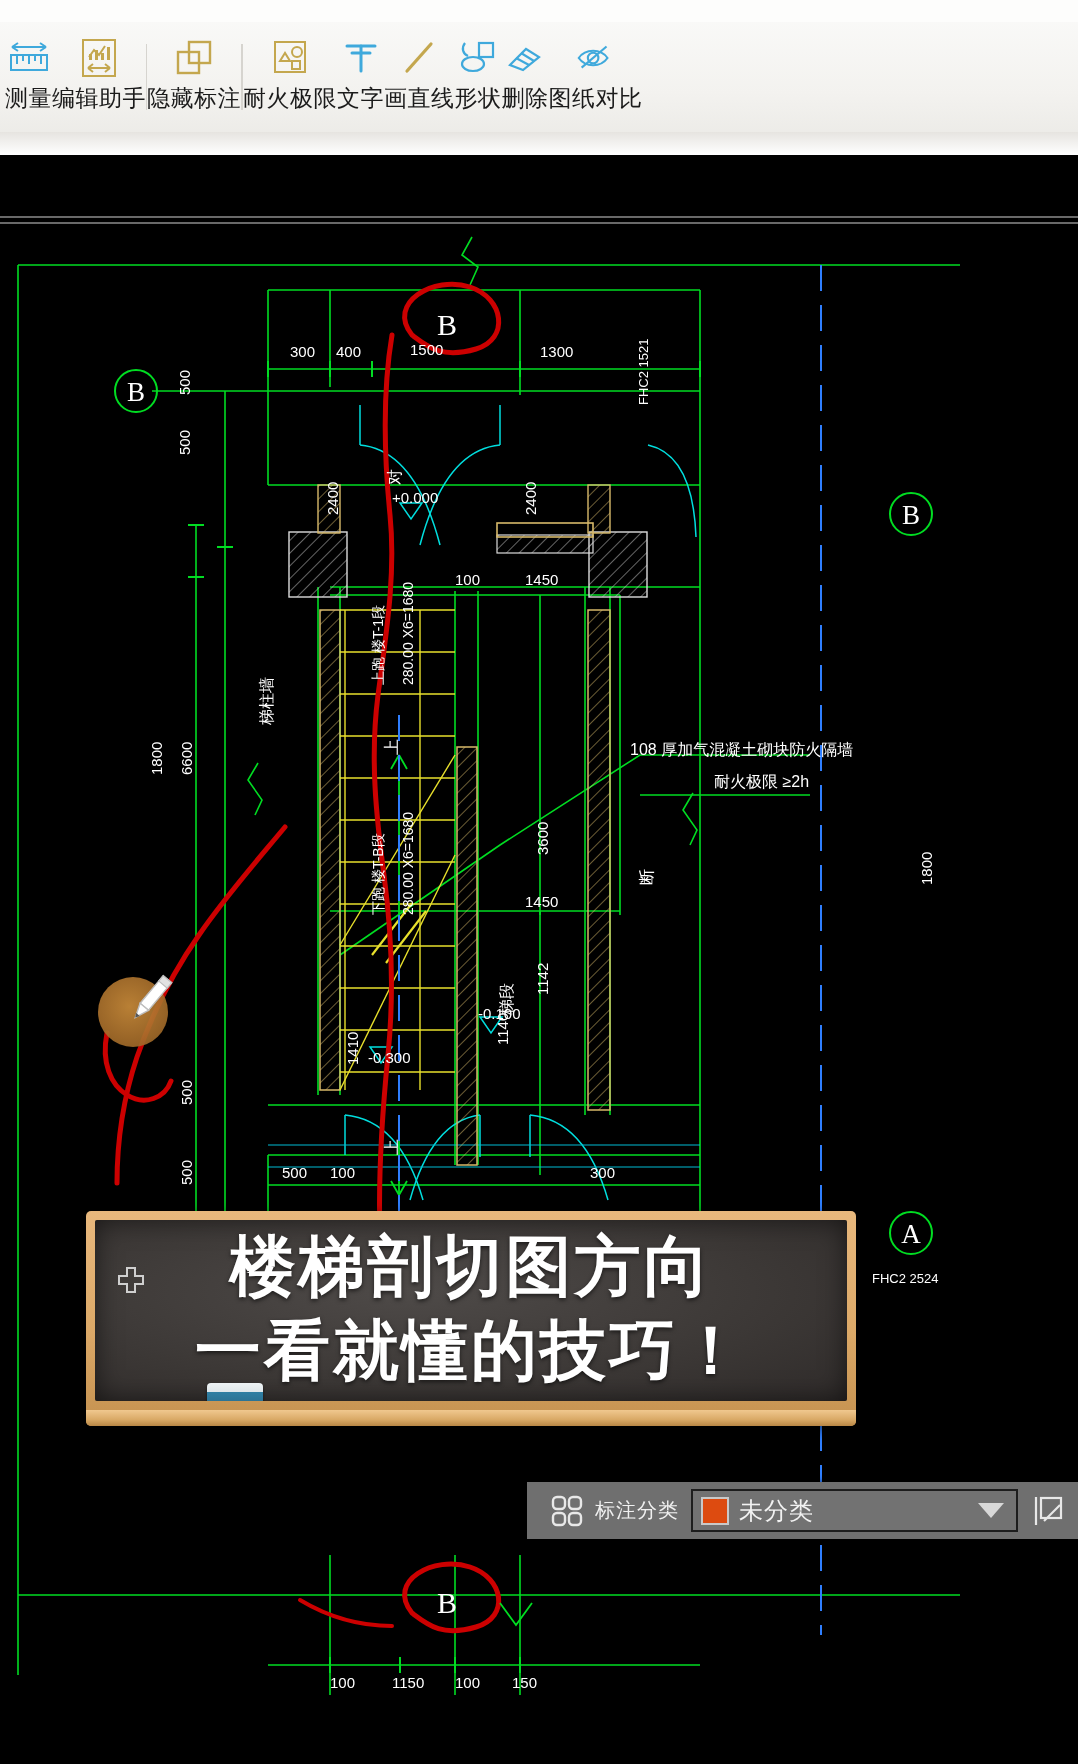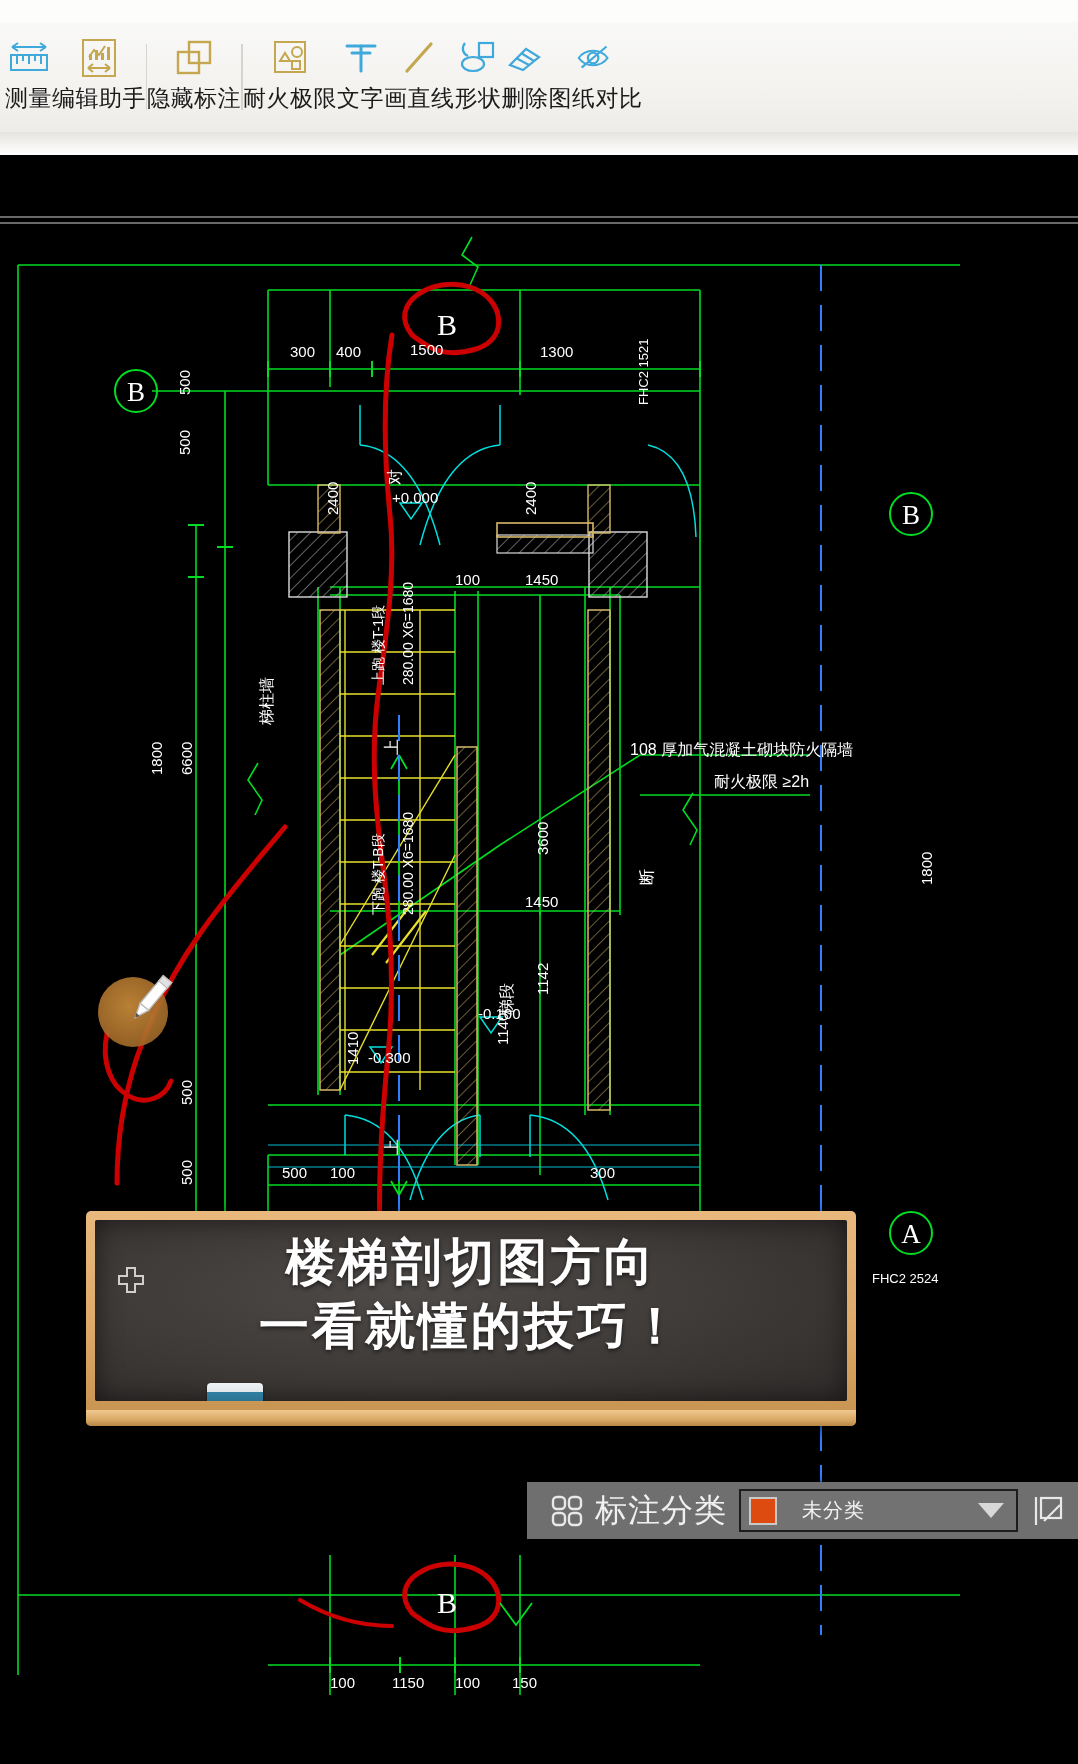--- a/index.html
+++ b/index.html
@@ -43,43 +43,43 @@
                  border-radius:5px; padding:9px 9px 0 9px;
                  box-shadow:0 4px 14px rgba(0,0,0,.55); }
   .board { width:100%; height:181px; border-radius:2px;
            background:radial-gradient(ellipse at 42% 40%, #4e4a48 0%, #3b3735 62%, #2f2b2a 100%);
            position:relative; overflow:hidden;
            box-shadow:inset 0 0 26px rgba(0,0,0,.55); }
   .board-ledge { position:absolute; left:0; bottom:0; width:770px; height:16px;
                  background:linear-gradient(180deg,#f0c88f 0%,#d9a966 60%,#b88645 100%);
                  border-radius:0 0 5px 5px; }
   .board-text { position:absolute; left:0; right:0; top:10px; text-align:center;
-                color:#fff; font-size:50px; font-weight:700; line-height:1.28;
-                letter-spacing:3px; font-family:Liberation Serif, serif;
+                color:#fff; font-size:66px; font-weight:700; line-height:1.28;
+                letter-spacing:3px; font-family:Liberation Mono, monospace;
                 text-shadow:0 2px 4px rgba(0,0,0,.6); }
   .board-cross { position:absolute; left:22px; top:46px; width:28px; height:28px; }
   .board-eraser { position:absolute; left:112px; bottom:-4px; width:56px; height:22px;
                   border-radius:4px; overflow:hidden;
                   background:linear-gradient(180deg,#eef3f5 0%,#dfe7ea 40%,#2f7fa3 42%,#2b6e8e 100%);
                   box-shadow:0 2px 3px rgba(0,0,0,.5); }
 
   
   .bottom-bar { position:absolute; left:527px; top:1482px; width:551px; height:57px;
                 background:#6f6f6f; display:flex; align-items:center; padding:0 8px;
                 box-shadow:0 -1px 6px rgba(0,0,0,.4); }
   .bb-grid-icon { width:40px; height:40px; margin:0 8px 0 12px; display:flex;
                   align-items:center; justify-content:center; }
-  .bb-label { color:#f0f0f0; font-size:32px; letter-spacing:1px; margin-right:12px;
+  .bb-label { color:#f0f0f0; font-size:20px; letter-spacing:1px; margin-right:12px;
               white-space:nowrap; }
   .bb-select { flex:1 1 auto; height:43px; background:#727272; border:2px solid #1d1d1d;
                display:flex; align-items:center; padding:0 8px; min-width:0; }
   .bb-swatch { width:28px; height:28px; background:#dd4b10; border:2px solid #c9c9c9;
                flex:0 0 auto; margin-right:10px; }
-  .bb-sel-text { flex:1 1 auto; color:#f2f2f2; font-size:20px; letter-spacing:1px;
-                 white-space:nowrap; overflow:hidden;margin-left:15px; }
+  .bb-sel-text { flex:1 1 auto; color:#f2f2f2; font-size:24px; letter-spacing:1px;
+                 white-space:nowrap; overflow:hidden; }
   .bb-caret { width:0; height:0; border-left:13px solid transparent;
               border-right:13px solid transparent; border-top:15px solid #d8d8d8;
               flex:0 0 auto; margin-right:4px; }
   .bb-right-icon { width:44px; height:44px; margin-left:8px; flex:0 0 auto;
                    display:flex; align-items:center; justify-content:center; }
 </style>
 </head>
 <body>
 
 <div id="app">

